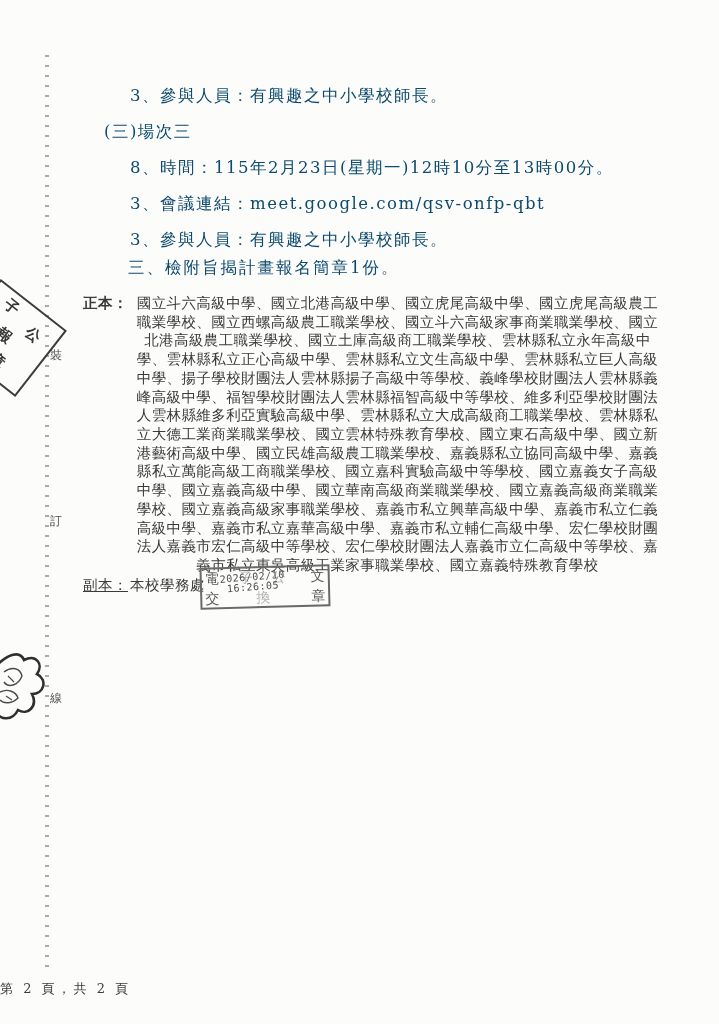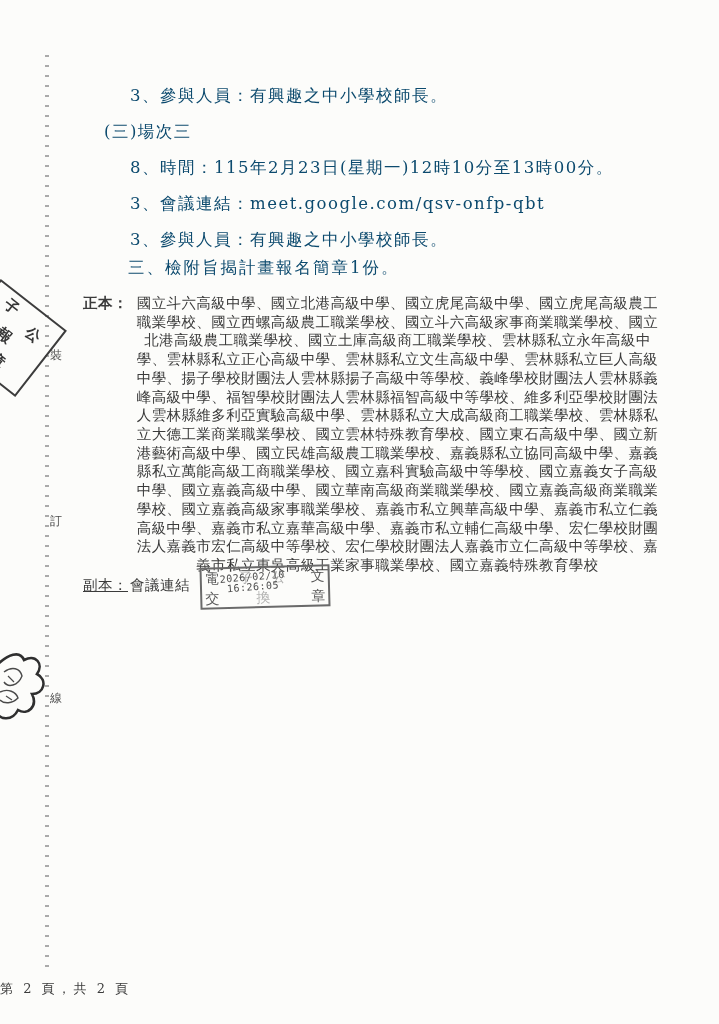--- a/index.html
+++ b/index.html
@@ -117,21 +117,21 @@
 立大德工業商業職業學校、國立雲林特殊教育學校、國立東石高級中學、國立新
 港藝術高級中學、國立民雄高級農工職業學校、嘉義縣私立協同高級中學、嘉義
 縣私立萬能高級工商職業學校、國立嘉科實驗高級中等學校、國立嘉義女子高級
 中學、國立嘉義高級中學、國立華南高級商業職業學校、國立嘉義高級商業職業
 學校、國立嘉義高級家事職業學校、嘉義市私立興華高級中學、嘉義市私立仁義
 高級中學、嘉義市私立嘉華高級中學、嘉義市私立輔仁高級中學、宏仁學校財團
 法人嘉義市宏仁高級中等學校、宏仁學校財團法人嘉義市立仁高級中等學校、嘉
 義市私立東吳高級工業家事職業學校、國立嘉義特殊教育學校</div>
 
   <div id="cc-label" style="top:576px;text-decoration:underline;">副本：</div>
-  <div id="cc-value">會議連結</div>
+  <div id="cc-value">本校學務處</div>
 
   <div id="exchange-stamp">
     <span class="sc" style="left:3px;top:2px;">電</span>
     <span class="sc faint" style="left:37px;top:2px;">子</span>
     <span class="sc faint" style="left:70px;top:2px;">公</span>
     <span class="sc" style="right:3px;top:2px;">文</span>
     <span class="sc" style="left:3px;bottom:2px;">交</span>
     <span class="sc faint" style="left:54px;bottom:2px;">換</span>
     <span class="sc" style="right:3px;bottom:2px;">章</span>
     <span class="dt" style="left:18px;top:3px;transform:rotate(-3deg);">2026/02/10</span>

